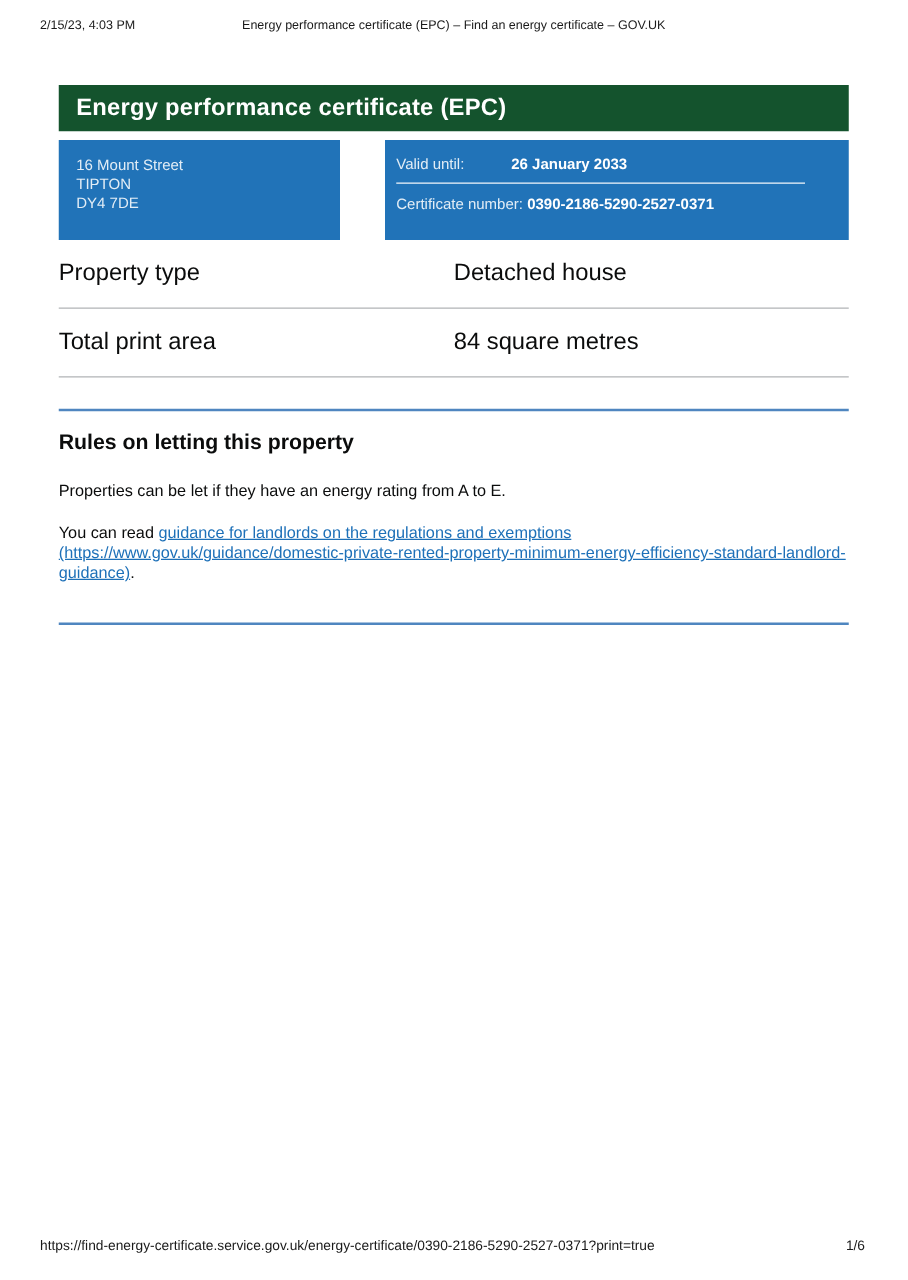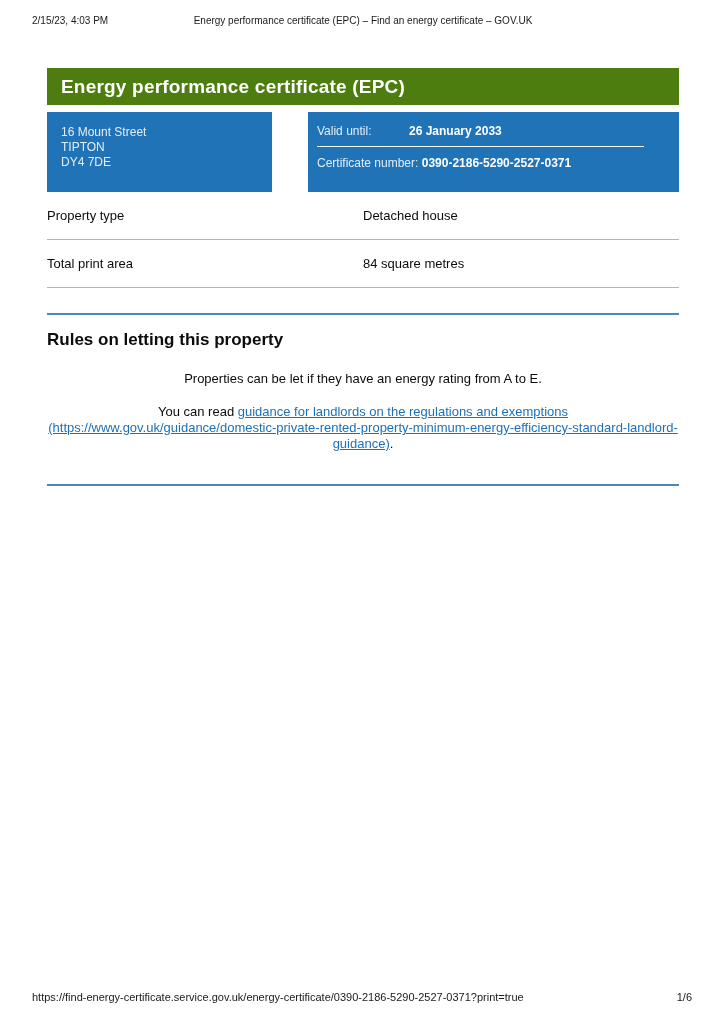--- a/index.html
+++ b/index.html
@@ -38,21 +38,21 @@
     font-size: 11px;
     color: #1a1a1a;
   }
 
   
   .content {
     padding: 68px 47px 0 47px;
   }
 
   .banner {
-    background: #4d7c0f;
+    background: #14532d;
     height: 37px;
     display: flex;
     align-items: center;
   }
   .banner h1 {
     color: #ffffff;
     font-size: 19px;
     font-weight: bold;
     padding-left: 14px;
     letter-spacing: 0.2px;
@@ -106,21 +106,21 @@
     margin: 8px 26px 9px 0;
   }
   .cert-row .vlabel2 { color: rgba(255,255,255,0.87); }
 
   
   .details { margin-top: 0; }
   .detail-row {
     display: flex;
     padding: 16px 0 16px 0;
     border-bottom: 1px solid #b1b4b6;
-    font-size: 13px;
+    font-size: 19px;
     justify-content: center;
   }
   .detail-row .dlabel { flex: 0 0 50%; }
   .detail-row .dvalue { flex: 1; }
 
   .blue-rule {
     border: none;
     border-top: 2px solid #4f86c0;
   }
   .blue-rule.first { margin-top: 25px; }
@@ -128,21 +128,20 @@
 
   .rules-heading {
     margin-top: 15px;
     font-size: 17px;
     font-weight: bold;
   }
   .para {
     font-size: 13px;
     line-height: 16px;
     margin-top: 21px;
-    text-align: center;
   }
   .para.linkpara { margin-top: 17px; }
   a.govuk-link {
     color: #1d70b8;
     text-decoration: underline;
   }
 </style>
 </head>
 <body>
 

